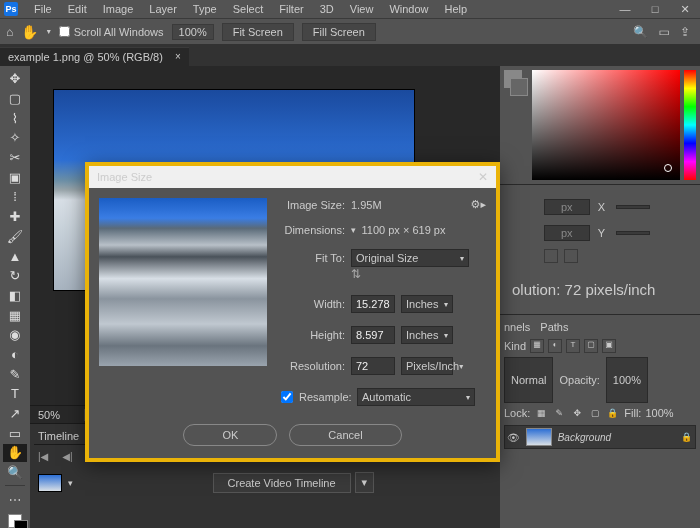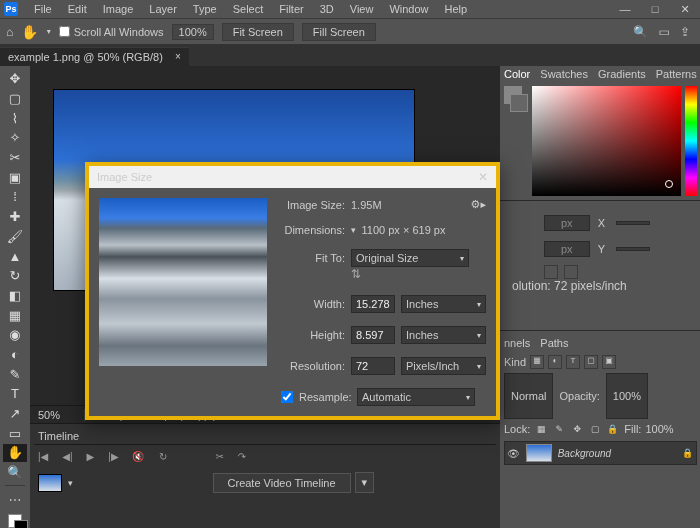--- a/index.html
+++ b/index.html
@@ -53,21 +53,21 @@
 .colorpanel .body{display:flex;padding:4px;gap:4px}
 .colorpanel .swatch{width:18px;height:18px;border:1px solid #888}
 .colorpanel .picker{flex:1;height:110px;position:relative;background:linear-gradient(to top,#000,transparent),linear-gradient(to right,#fff,#f00)}
 .colorpanel .picker .cursor{position:absolute;right:8px;bottom:8px;width:8px;height:8px;border:1px solid #fff;border-radius:50%}
 .colorpanel .hue{width:12px;height:110px;background:linear-gradient(to bottom,#f00,#ff0,#0f0,#0ff,#00f,#f0f,#f00)}
 .adjpanel{border-bottom:1px solid #2a2a2a;padding:4px;font-size:10px;height:130px}
 .adjpanel .tabs{padding:2px 0}
 .adjpanel .row{display:flex;gap:8px;align-items:center;margin-top:10px;font-size:10px;padding-left:40px}
 .adjpanel .row .lbl{width:10px}
 .adjpanel .row .val{background:#3a3a3a;padding:1px 16px;border:1px solid #2a2a2a;color:#888}
-.adjpanel .resrow{font-size:12px;padding-left:8px}
+.adjpanel .resrow{margin-top:18px;font-size:15px;padding-left:8px}
 .layerspanel{flex:1;padding:4px}
 .layerspanel .tabs{display:flex;gap:10px;font-size:10px;padding:2px 0}
 .layerspanel .filter{display:flex;gap:4px;align-items:center;margin-top:4px}
 .layerspanel .filter .sel{font-size:10px;color:#888}
 .layerspanel .filter .ico{width:14px;height:14px;border:1px solid #3a3a3a;font-size:8px;text-align:center}
 .layerspanel .modes{display:flex;gap:6px;align-items:center;margin-top:4px;font-size:10px;color:#888}
 .layerspanel .modes .sel{background:#3a3a3a;padding:16px 6px;border:1px solid #2a2a2a}
 .layerspanel .lock{display:flex;gap:4px;align-items:center;margin-top:4px;font-size:10px;color:#888}
 .layerspanel .lock .ico{width:14px;font-size:9px;text-align:center}
 .layerspanel .layer{display:flex;align-items:center;gap:6px;margin-top:6px;padding:2px;border:1px solid #2a2a2a;background:#3a3a3a}
@@ -78,21 +78,21 @@
 .dialog{position:absolute;left:85px;top:162px;width:415px;background:#535353;border:4px solid #eab308;box-shadow:0 4px 20px rgba(0,0,0,.5);z-index:10}
 .dialog .titlebar{background:#f0f0f0;color:#222;padding:4px 8px;display:flex;align-items:center;font-size:11px}
 .dialog .titlebar .x{margin-left:auto;font-size:12px}
 .dialog .body{display:flex;padding:10px;gap:12px}
 .dialog .preview{width:168px;height:168px;background:linear-gradient(to bottom,#1a5dc4 0%,#3a7de4 12%,#5a6a78 18%,#b8c0c8 28%,#4a525a 35%,#d8dfe6 48%,#8a949e 60%,#c0c8d0 75%,#6a747e 88%,#9aa4ae 100%);position:relative}
 .dialog .form{flex:1;display:flex;flex-direction:column;gap:13px;font-size:11px}
 .dialog .frow{display:flex;align-items:center;gap:6px}
 .dialog .frow .lbl{width:66px;text-align:right}
 .dialog .frow .val{color:#ccc}
 .dialog .frow .inp{background:#3a3a3a;border:1px solid #2a2a2a;padding:2px 4px;width:44px;text-align:left;color:#eee}
-.dialog .frow .sel{background:#3a3a3a;border:1px solid #2a2a2a;padding:2px 4px;width:85px;display:flex;justify-content:space-between;align-items:center}
+.dialog .frow .sel{background:#3a3a3a;border:1px solid #2a2a2a;padding:2px 4px;width:52px;display:flex;justify-content:space-between;align-items:center}
 .dialog .frow .sel .arr{font-size:8px}
 .dialog .frow .selwide{width:118px}
 .dialog .frow .gear{margin-left:auto;font-size:11px}
 .dialog .link{position:absolute;left:262px;top:79px;font-size:12px;color:#aaa}
 .dialog .buttons{display:flex;justify-content:center;gap:12px;padding:8px 0 12px}
 .dialog .buttons .btn{border:1px solid #888;border-radius:12px;padding:4px 38px;background:#535353}
 </style>
 </head>
 <body>
 
@@ -201,26 +201,20 @@
           <div class="btn">Create Video Timeline</div>
           <div class="dd">▾</div>
         </div>
       </div>
     </div>
   </div>
 
   <div class="rpanel">
     <div class="mainpanel">
       <div class="colorpanel">
-        <div class="tabs">
-          <span class="active">Color</span>
-          <span>Swatches</span>
-          <span>Gradients</span>
-          <span>Patterns</span>
-        </div>
         <div class="body">
           <div>
             <div class="swatch" style="background:#888"></div>
             <div class="swatch" style="background:#666;margin-top:-10px;margin-left:6px"></div>
           </div>
           <div class="picker">
               <div class="cursor"></div>
             </div>
           <div class="hue"></div>
         </div>
@@ -336,13 +330,17 @@
         <input type="checkbox" checked="" style="width: 12px; height: 12px; margin-left: 2px;">
         <span style="width:52px;text-align:left">Resample:</span>
         <div class="sel selwide">
             <span>Automatic</span>
             <span class="arr">▾</span>
           </div>
       </div>
     </div>
     <div class="link">⇅</div>
   </div>
+  <div class="buttons">
+    <div class="btn">OK</div>
+    <div class="btn">Cancel</div>
+  </div>
 </div>
 
 </body></html>

